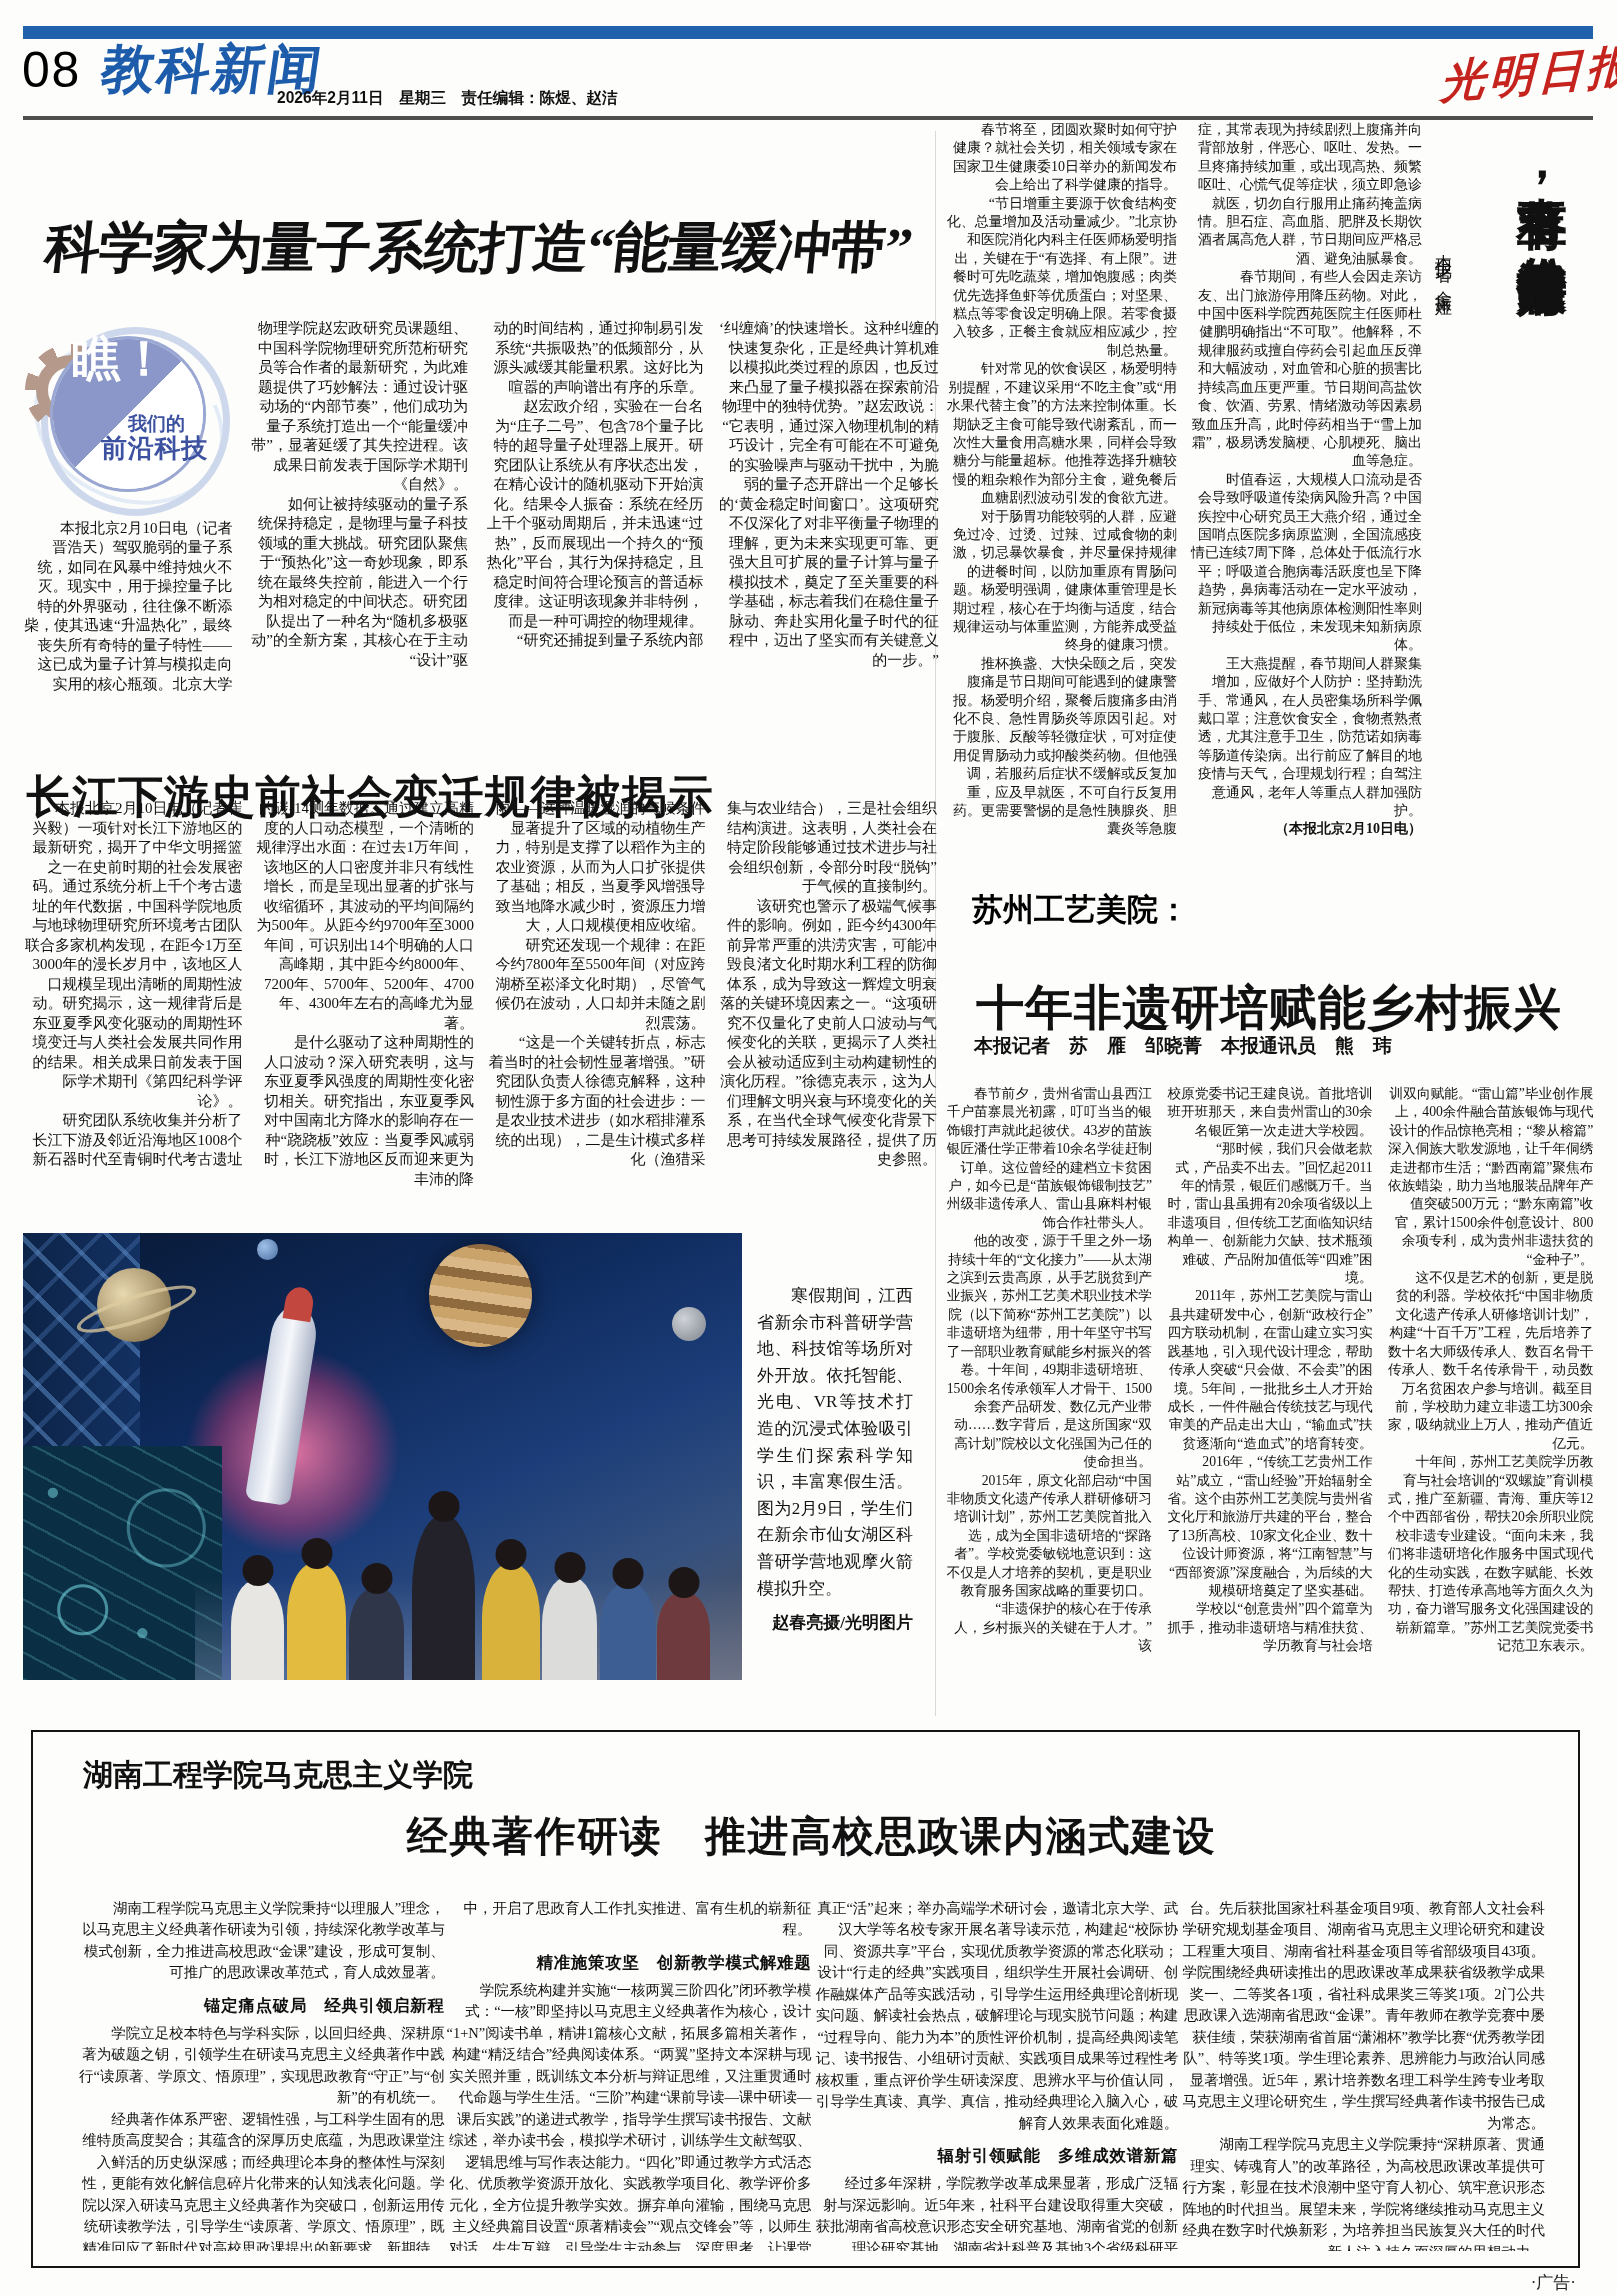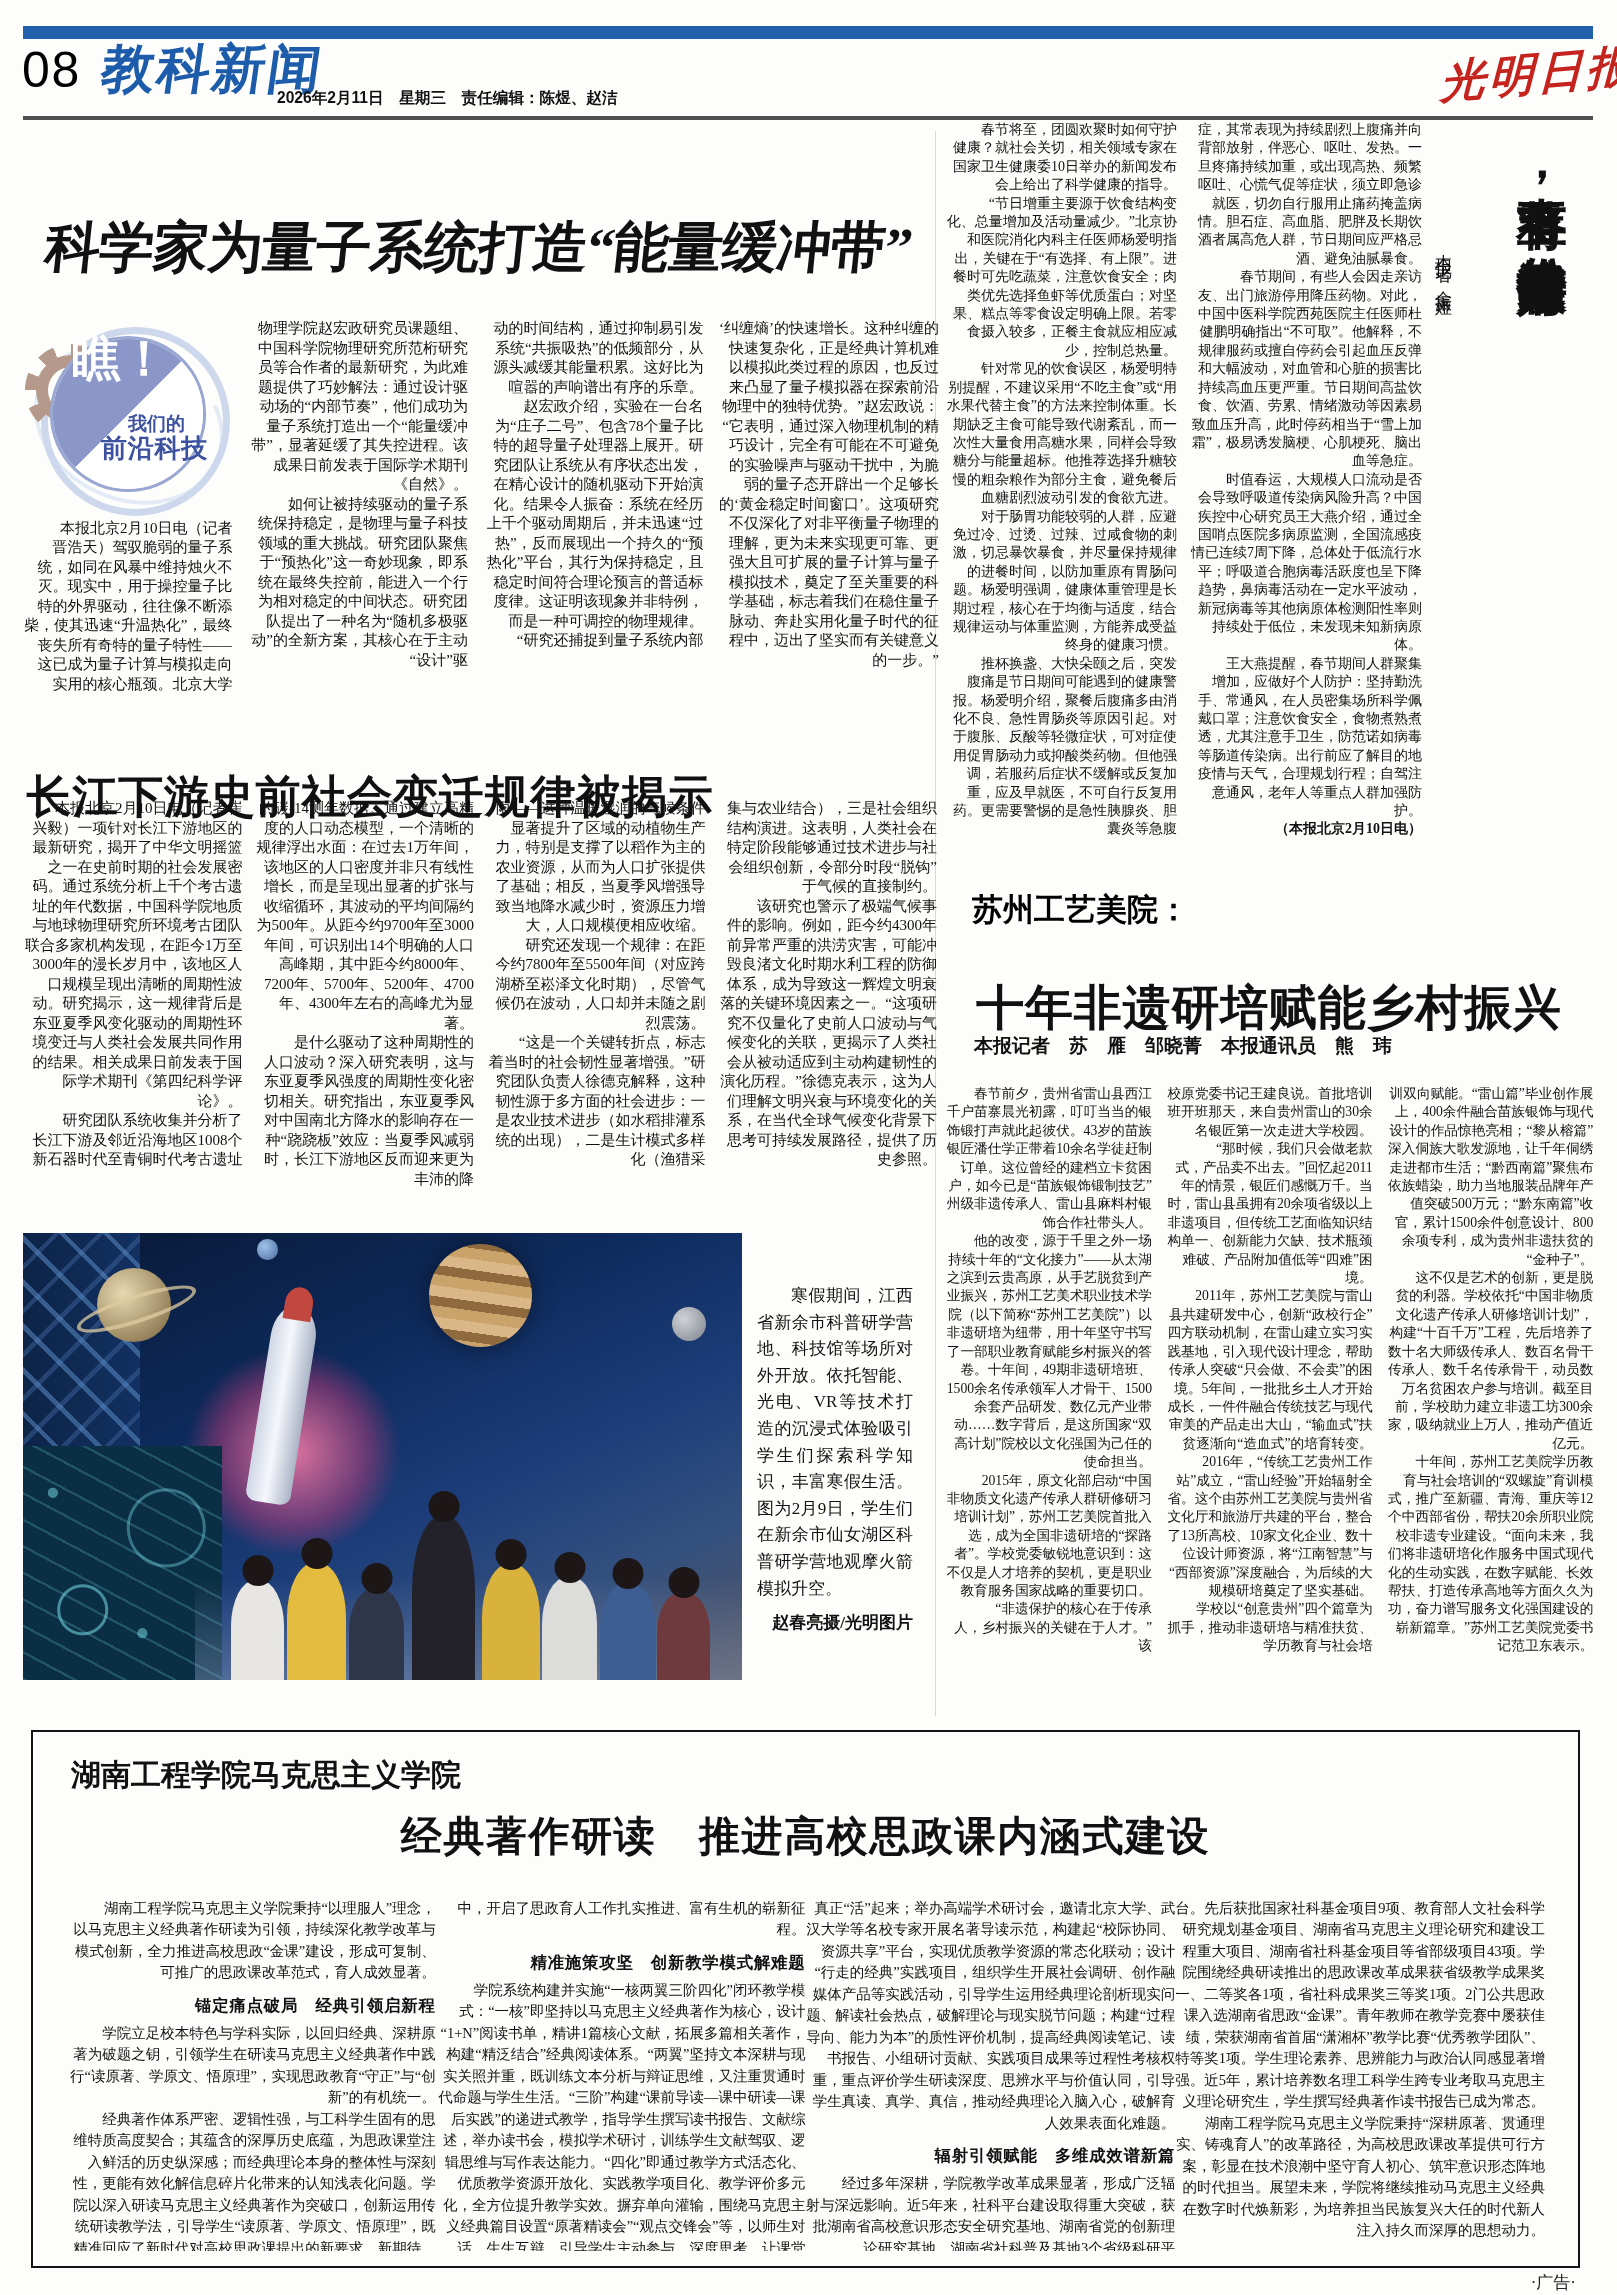--- a/index.html
+++ b/index.html
@@ -107,21 +107,21 @@
   
   .s-kicker{left:972px;top:889px;font-family:"Liberation Sans","DejaVu Sans",sans-serif;
      font-size:31px;font-weight:700;color:#000;}
   .s-head{left:943px;top:936px;width:652px;text-align:center;font-size:48px;font-weight:900;
      white-space:nowrap;letter-spacing:0.8px;}
   .s-byline{left:943px;top:1033px;width:652px;padding-left:31px;font-size:19px;font-weight:700;}
   .s-body{left:943px;top:1085px;width:652px;height:596px;gap:11.7px;font-size:13.7px;line-height:18.4px;}
   .s-body .tcol{width:209px;flex:none;}
   
   .box{left:31px;top:1730px;width:1549px;height:538px;border:2.3px solid #141414;background:#fdfdfb;
-       box-sizing:border-box;}
+       box-sizing:border-box;padding-left:12px;}
   .b-kicker{margin:23.4px 0 0 38px;font-family:"Liberation Sans","DejaVu Sans",sans-serif;
        font-size:30px;font-weight:900;}
   .b-head{margin-top:12.5px;text-align:center;font-size:41px;font-weight:900;letter-spacing:1.6px;}
   .b-body{margin:20.3px 33px 0;height:353px;font-size:14.5px;line-height:21.5px;}
   .b-body .tcol{flex:1 1 0;}
   .b-body .blk-h{font-size:16.4px;margin:11px 0 6.3px;letter-spacing:0.8px;}
   .admark{right:41px;top:2271px;font-size:17px;color:#222;}
 </style>
 </head>
 <body>
@@ -205,21 +205,21 @@
     </div>
   </div>
   <div class="abs caption">
     <p class="blk-p">寒假期间，江西省新余市科普研学营地、科技馆等场所对外开放。依托智能、光电、VR等技术打造的沉浸式体验吸引学生们探索科学知识，丰富寒假生活。图为2月9日，学生们在新余市仙女湖区科普研学营地观摩火箭模拟升空。</p>
     <div class="credit">赵春亮摄/光明图片</div>
   </div>
 
   <div class="abs body-flex h-body">
       <div class="tcol">
         <p class="blk-p">春节将至，团圆欢聚时如何守护健康？就社会关切，相关领域专家在国家卫生健康委10日举办的新闻发布会上给出了科学健康的指导。</p>
-        <p class="blk-p">“节日增重主要源于饮食结构变化、总量增加及活动量减少。”北京协和医院消化内科主任医师杨爱明指出，关键在于“有选择、有上限”。进餐时可先吃蔬菜，注意饮食安全；肉类优先选择鱼虾等优质蛋白；对坚果、糕点等零食设定明确上限。若零食摄入较多，正餐主食就应相应减少，控制总热量。</p>
+        <p class="blk-p">“节日增重主要源于饮食结构变化、总量增加及活动量减少。”北京协和医院消化内科主任医师杨爱明指出，关键在于“有选择、有上限”。进餐时可先吃蔬菜，增加饱腹感；肉类优先选择鱼虾等优质蛋白；对坚果、糕点等零食设定明确上限。若零食摄入较多，正餐主食就应相应减少，控制总热量。</p>
         <p class="blk-p">针对常见的饮食误区，杨爱明特别提醒，不建议采用“不吃主食”或“用水果代替主食”的方法来控制体重。长期缺乏主食可能导致代谢紊乱，而一次性大量食用高糖水果，同样会导致糖分与能量超标。他推荐选择升糖较慢的粗杂粮作为部分主食，避免餐后血糖剧烈波动引发的食欲亢进。</p>
         <p class="blk-p">对于肠胃功能较弱的人群，应避免过冷、过烫、过辣、过咸食物的刺激，切忌暴饮暴食，并尽量保持规律的进餐时间，以防加重原有胃肠问题。杨爱明强调，健康体重管理是长期过程，核心在于均衡与适度，结合规律运动与体重监测，方能养成受益终身的健康习惯。</p>
         <p class="blk-p">推杯换盏、大快朵颐之后，突发腹痛是节日期间可能遇到的健康警报。杨爱明介绍，聚餐后腹痛多由消化不良、急性胃肠炎等原因引起。对于腹胀、反酸等轻微症状，可对症使用促胃肠动力或抑酸类药物。但他强调，若服药后症状不缓解或反复加重，应及早就医，不可自行反复用药。更需要警惕的是急性胰腺炎、胆囊炎等急腹</p>
       </div>
       <div class="tcol">
         <p class="blk-c">症，其常表现为持续剧烈上腹痛并向背部放射，伴恶心、呕吐、发热。一旦疼痛持续加重，或出现高热、频繁呕吐、心慌气促等症状，须立即急诊就医，切勿自行服用止痛药掩盖病情。胆石症、高血脂、肥胖及长期饮酒者属高危人群，节日期间应严格忌酒、避免油腻暴食。</p>
         <p class="blk-p">春节期间，有些人会因走亲访友、出门旅游停用降压药物。对此，中国中医科学院西苑医院主任医师杜健鹏明确指出“不可取”。他解释，不规律服药或擅自停药会引起血压反弹和大幅波动，对血管和心脏的损害比持续高血压更严重。节日期间高盐饮食、饮酒、劳累、情绪激动等因素易致血压升高，此时停药相当于“雪上加霜”，极易诱发脑梗、心肌梗死、脑出血等急症。</p>
         <p class="blk-p">时值春运，大规模人口流动是否会导致呼吸道传染病风险升高？中国疾控中心研究员王大燕介绍，通过全国哨点医院多病原监测，全国流感疫情已连续7周下降，总体处于低流行水平；呼吸道合胞病毒活跃度也呈下降趋势，鼻病毒活动在一定水平波动，新冠病毒等其他病原体检测阳性率则持续处于低位，未发现未知新病原体。</p>
         <p class="blk-p">王大燕提醒，春节期间人群聚集增加，应做好个人防护：坚持勤洗手、常通风，在人员密集场所科学佩戴口罩；注意饮食安全，食物煮熟煮透，尤其注意手卫生，防范诺如病毒等肠道传染病。出行前应了解目的地疫情与天气，合理规划行程；自驾注意通风，老年人等重点人群加强防护。</p>
         <p class="blk-r">（本报北京2月10日电）</p>

